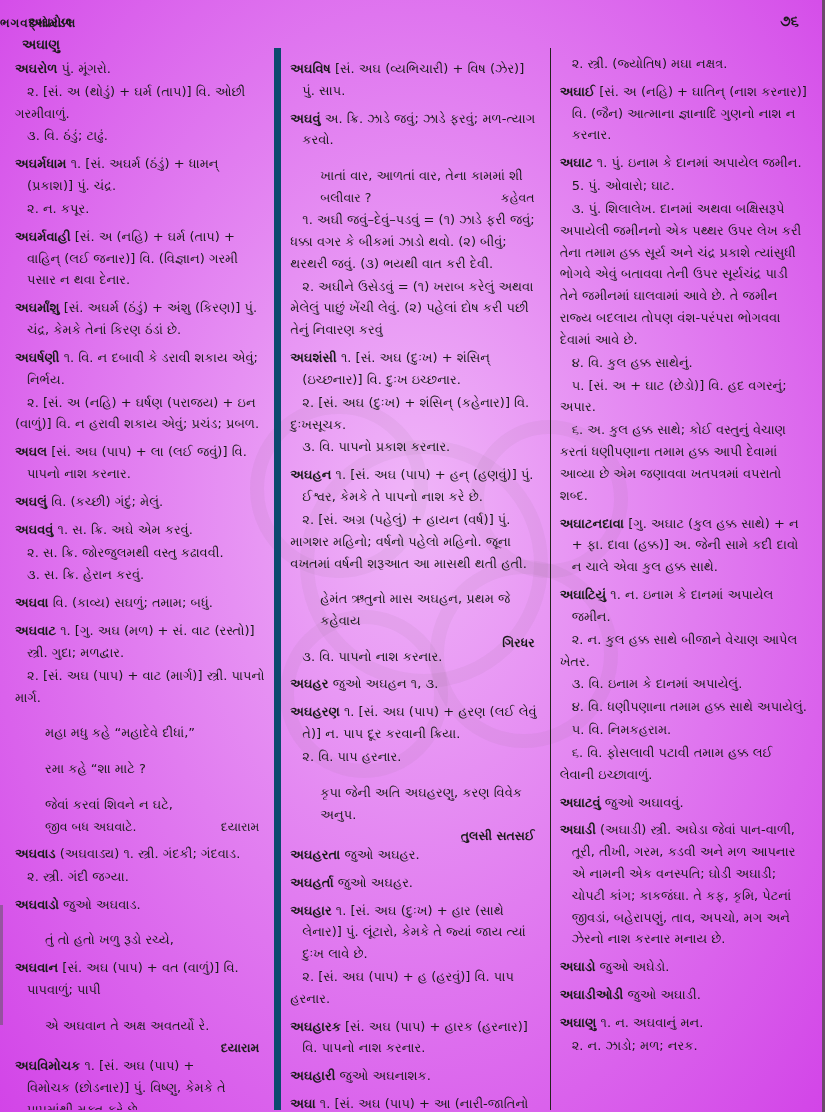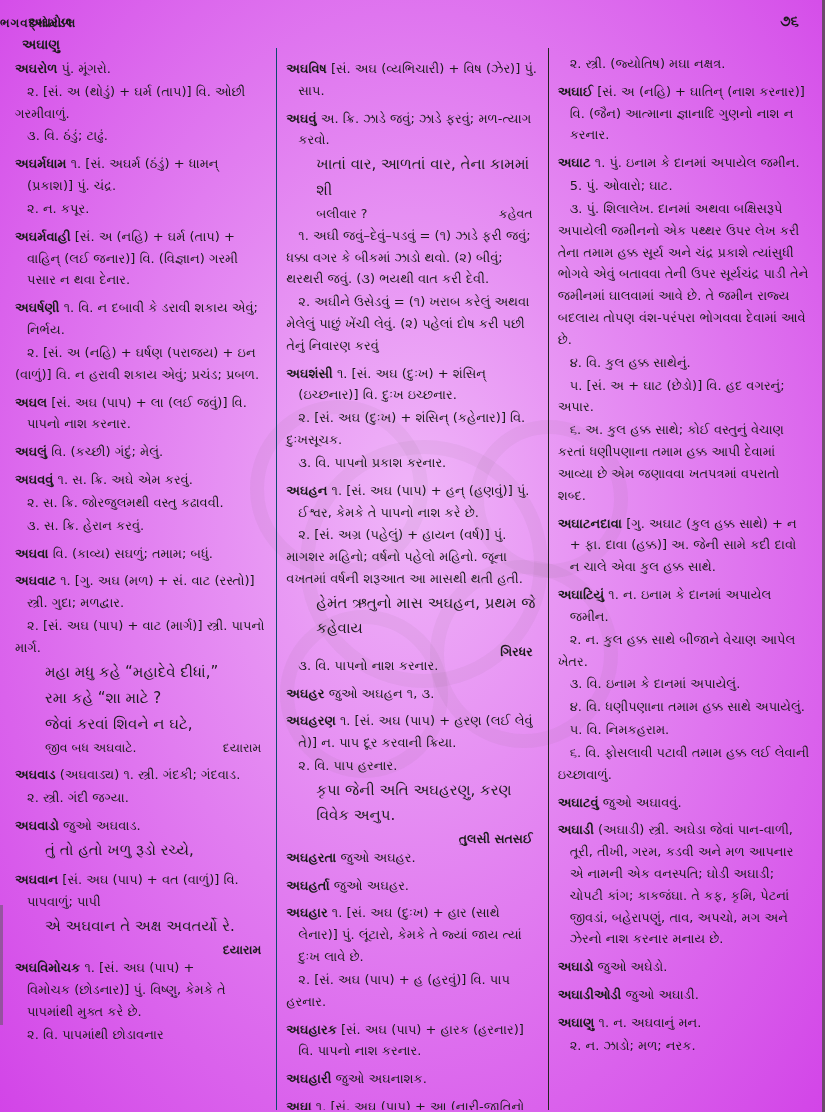--- a/index.html
+++ b/index.html
@@ -26,28 +26,28 @@
   .hdr-title{position:absolute;left:0;right:0;top:16px;text-align:left;font-size:12px;font-weight:bold;letter-spacing:1px;}
   .hdr-page{position:absolute;right:26px;top:12px;font-size:15px;font-weight:bold;text-align:center;}
 
   
   .wm{position:absolute;border-radius:50%;border:14px solid rgba(90,85,70,.055);pointer-events:none;}
 
   
   .cols{position:absolute;left:6px;top:48px;right:6px;bottom:2px;display:flex;}
   .col{flex:1 1 0;padding:4px 9px 0 9px;overflow:hidden;font-size:13px;line-height:1.68;}
   .col.rule{border-right:1.5px solid #24221f;}
-  .col:nth-child(2){border-left:1px solid #0c4a6e;margin-left:-1px;}
+  .col:nth-child(2){border-left:7px solid #0c4a6e;margin-left:-1px;}
 
   
   .blk{text-align:left;}
   .blk b{font-weight:bold;}
   .blk-e{margin-top:6px;padding-left:12px;text-indent:-12px;}
   .blk-s{text-indent:12px;margin-top:1px;}
-  .blk-v{padding-left:30px;font-size:15px;margin-top:1px;}
+  .blk-v{padding-left:30px;font-size:13px;margin-top:14px;}
   .blk-va{padding-left:30px;font-size:12.5px;}
   .blk-a{font-size:12.5px;min-height:1em;font-weight:bold;}
   .attr{float:right;padding-right:6px;font-size:12.5px;}
 </style>
 </head>
 <body>
 
 <div class="page">
 
   <div class="wm" style="left:300px;top:440px;width:220px;height:220px;"></div>
@@ -72,20 +72,21 @@
         <div class="blk blk-s"> <span>૨. [સં. અ (થોડું) + ઘર્મ (તાપ)] વિ. ઓછી ગરમીવાળું.</span></div>
 
         <div class="blk blk-s"> <span>૩. વિ. ઠંડું; ટાઢું.</span></div>
 
         <div class="blk blk-e"><b>અઘર્મધામ</b> <span>૧. [સં. અઘર્મ (ઠંડું) + ધામન્ (પ્રકાશ)] પું. ચંદ્ર.</span></div>
 
         <div class="blk blk-s"> <span>૨. ન. કપૂર.</span></div>
 
         <div class="blk blk-e"><b>અઘર્મવાહી</b> <span>[સં. અ (નહિ) + ઘર્મ (તાપ) + વાહિન્ (લઈ જનાર)] વિ. (વિજ્ઞાન) ગરમી પસાર ન થવા દેનાર.</span></div>
 
+        <div class="blk blk-e"><b>અઘર્માંશુ</b> <span>[સં. અઘર્મ (ઠંડું) + અંશુ (કિરણ)] પું. ચંદ્ર, કેમકે તેનાં કિરણ ઠંડાં છે.</span></div>
 
         <div class="blk blk-e"><b>અઘર્ષણી</b> <span>૧. વિ. ન દબાવી કે ડરાવી શકાય એવું; નિર્ભય.</span></div>
 
         <div class="blk blk-s"> <span>૨. [સં. અ (નહિ) + ઘર્ષણ (પરાજય) + ઇન (વાળું)] વિ. ન હરાવી શકાય એવું; પ્રચંડ; પ્રબળ.</span></div>
 
         <div class="blk blk-e"><b>અઘલ</b> <span>[સં. અઘ (પાપ) + લા (લઈ જવું)] વિ. પાપનો નાશ કરનાર.</span></div>
 
         <div class="blk blk-e"><b>અઘલું</b> <span>વિ. (કચ્છી) ગંદું; મેલું.</span></div>
 
         <div class="blk blk-e"><b>અઘવવું</b> <span>૧. સ. ક્રિ. અઘે એમ કરવું.</span></div>

